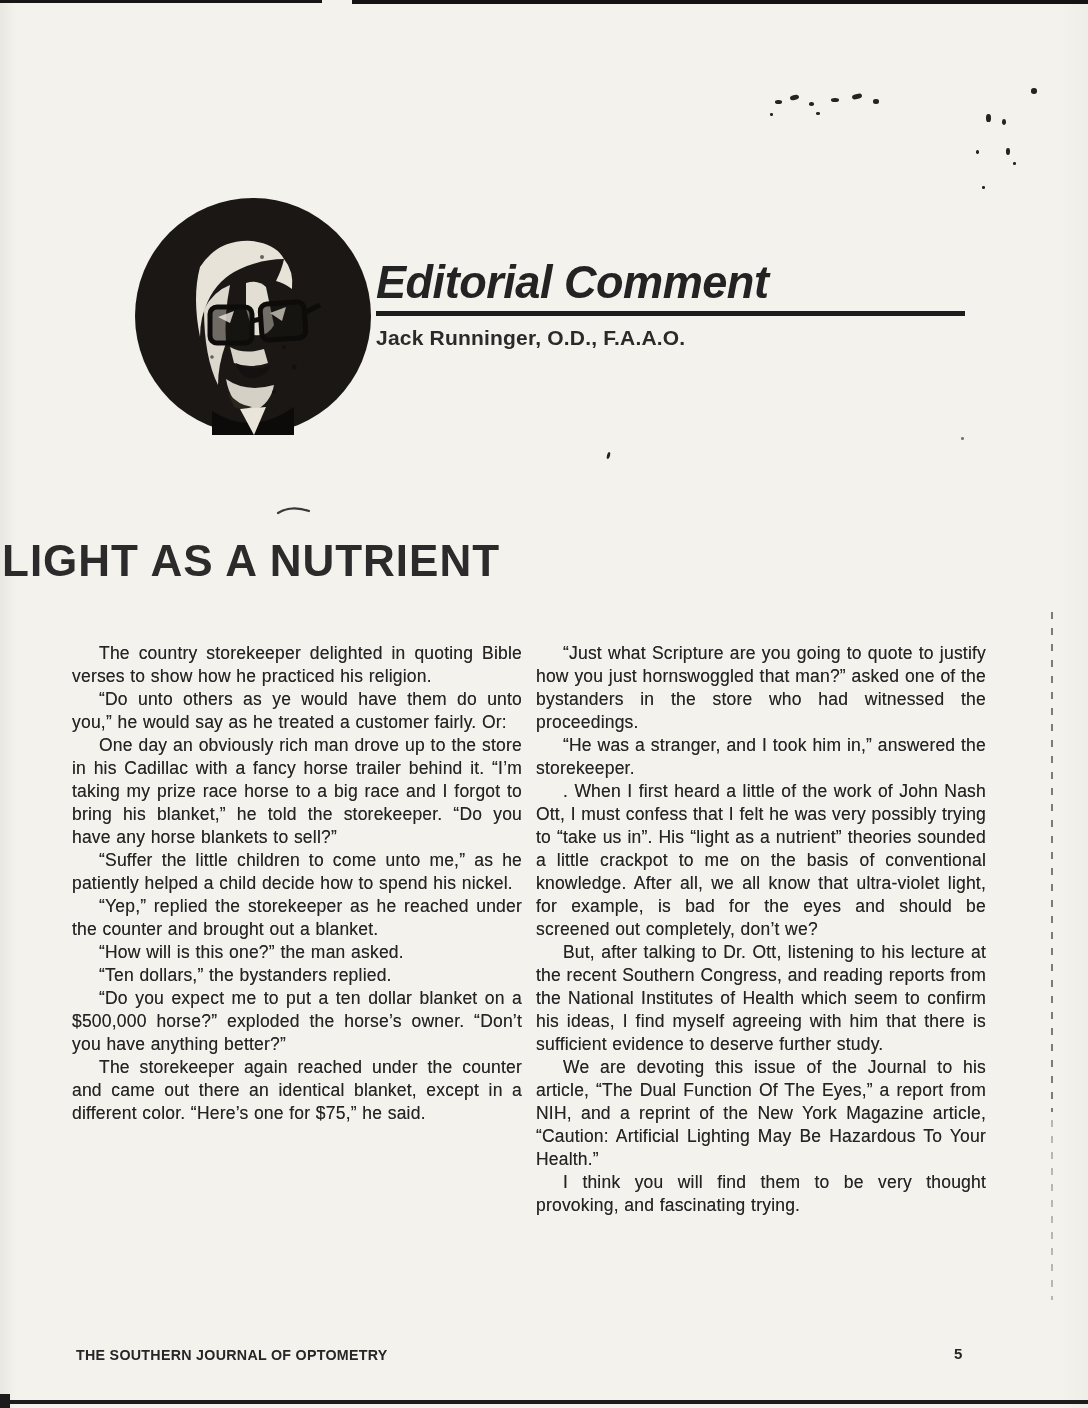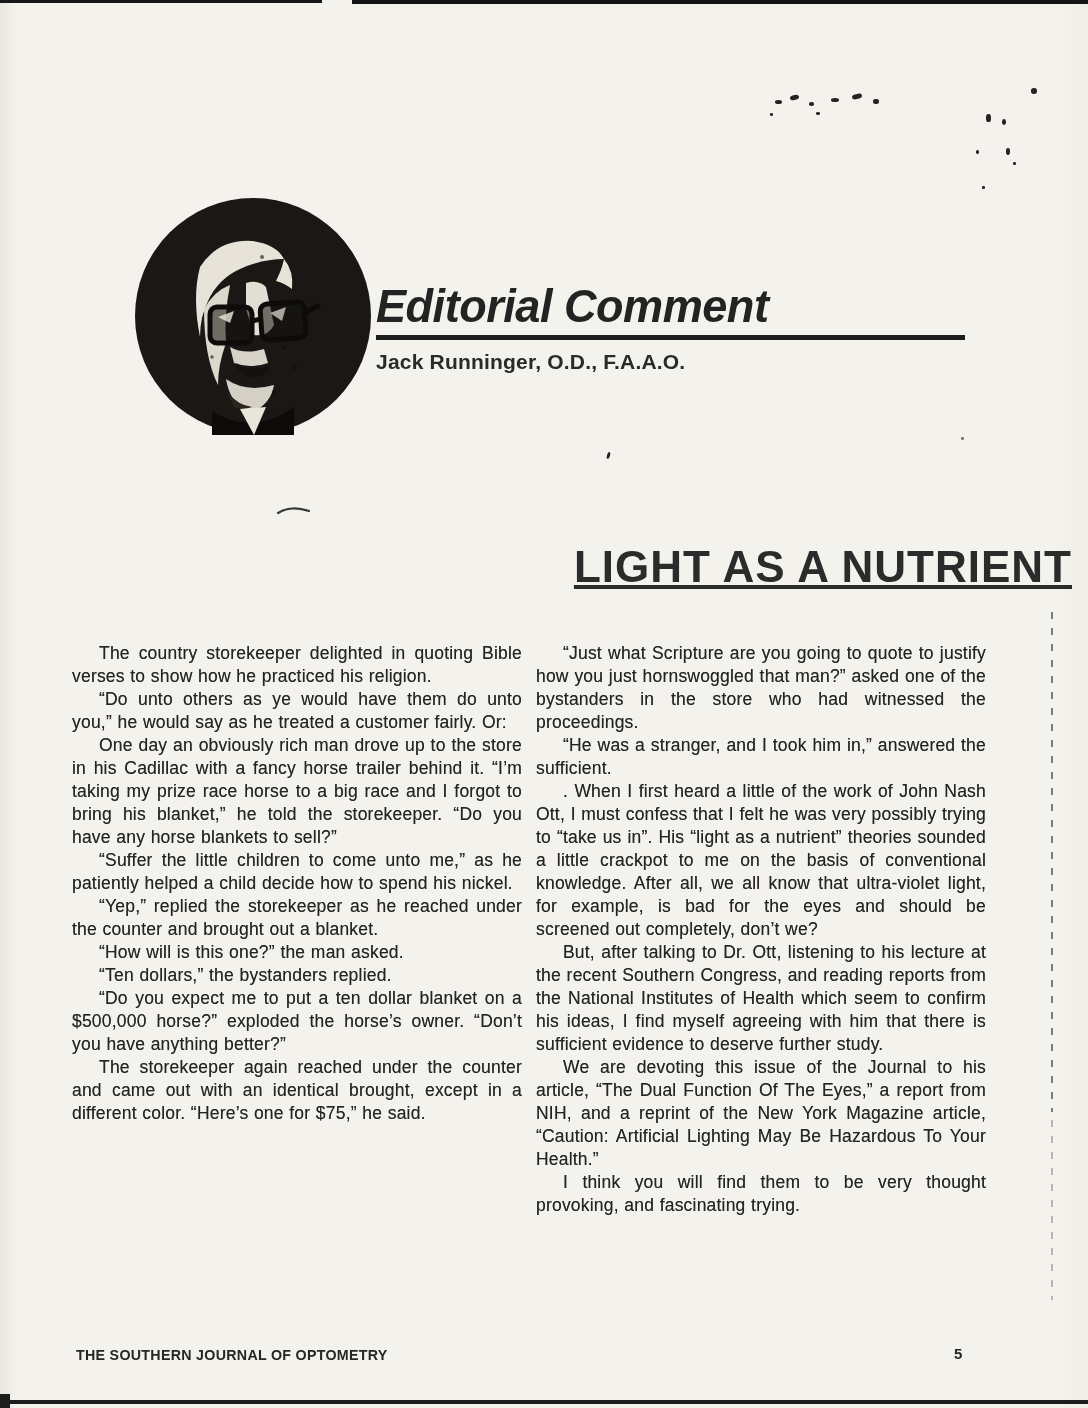--- a/index.html
+++ b/index.html
@@ -15,31 +15,31 @@
   .bottom-edge{position:absolute;top:1400px;left:0;width:1088px;height:4px;background:#1c1c1c;}
   .bottom-corner{position:absolute;top:1394px;left:0;width:10px;height:14px;background:#1c1c1c;}
   .dash-line{position:absolute;left:1051px;width:2px;
     background:repeating-linear-gradient(to bottom,rgba(25,25,25,.55) 0 7px,rgba(25,25,25,0) 7px 16px);}
   .dash-a{top:612px;height:500px;}
   .dash-b{top:1120px;height:180px;opacity:.5;}
   .speck{position:absolute;background:#262420;border-radius:45%;}
   .pen-mark{position:absolute;left:276px;top:503px;}
   
   .portrait{position:absolute;left:134px;top:197px;width:238px;height:238px;}
-  .masthead{position:absolute;left:376px;top:258px;width:592px;margin-top:24px;}
+  .masthead{position:absolute;left:376px;top:258px;width:592px;}
   .section-heading{
     font-size:46px;font-weight:bold;font-style:italic;letter-spacing:-.5px;
     color:#232323;margin:0;line-height:1.05;transform:scaleX(.98);transform-origin:left;
   }
   .heading-rule{height:5px;background:#1d1d1d;margin-top:5px;width:589px;}
   .byline{margin-top:10px;font-size:21px;font-weight:bold;color:#2a2a2a;letter-spacing:.2px;}
   
   .article-title{
-    position:absolute;top:534px;left:0;width:1064px;text-align:right;
-    font-size:44px;font-weight:bold;letter-spacing:1px;color:#2b2b2b;margin:8px;text-decoration:underline;
+    position:absolute;top:534px;left:0;width:1064px;text-align:left;
+    font-size:44px;font-weight:bold;letter-spacing:1px;color:#2b2b2b;margin:2px;
   }
   .columns{position:absolute;left:72px;top:642px;width:918px;display:flex;gap:14px;}
   .col{width:450px;}
   .col p{
     margin:0;text-indent:27px;text-align:justify;
     font-size:17.5px;line-height:23px;letter-spacing:.2px;word-spacing:.5px;
     color:#242424;text-shadow:0 0 .4px rgba(36,36,36,.55);
   }
   
   .footer-journal{
@@ -124,25 +124,25 @@
   <div class="columns">
     <div class="col">
       <p>The country storekeeper delighted in quoting Bible verses to show how he practiced his religion.</p>
       <p>“Do unto others as ye would have them do unto you,” he would say as he treated a customer fairly. Or:</p>
       <p>One day an obviously rich man drove up to the store in his Cadillac with a fancy horse trailer behind it. “I’m taking my prize race horse to a big race and I forgot to bring his blanket,” he told the storekeeper. “Do you have any horse blankets to sell?”</p>
       <p>“Suffer the little children to come unto me,” as he patiently helped a child decide how to spend his nickel.</p>
       <p>“Yep,” replied the storekeeper as he reached under the counter and brought out a blanket.</p>
       <p>“How will is this one?” the man asked.</p>
       <p>“Ten dollars,” the bystanders replied.</p>
       <p>“Do you expect me to put a ten dollar blanket on a $500,000 horse?” exploded the horse’s owner. “Don’t you have anything better?”</p>
-      <p>The storekeeper again reached under the counter and came out with an identical brought, except in a different color. “Here’s one for $75,” he said.</p>
+      <p>The storekeeper again reached under the counter and came out there an identical blanket, except in a different color. “Here’s one for $75,” he said.</p>
     </div>
     <div class="col">
       <p>“Just what Scripture are you going to quote to justify how you just hornswoggled that man?” asked one of the bystanders in the store who had witnessed the proceedings.</p>
-      <p>“He was a stranger, and I took him in,” answered the sufficient.</p>
+      <p>“He was a stranger, and I took him in,” answered the storekeeper.</p>
       <p>. When I first heard a little of the work of John Nash Ott, I must confess that I felt he was very possibly trying to “take us in”. His “light as a nutrient” theories sounded a little crackpot to me on the basis of conventional knowledge. After all, we all know that ultra-violet light, for example, is bad for the eyes and should be screened out completely, don’t we?</p>
       <p>But, after talking to Dr. Ott, listening to his lecture at the recent Southern Congress, and reading reports from the National Institutes of Health which seem to confirm his ideas, I find myself agreeing with him that there is sufficient evidence to deserve further study.</p>
       <p>We are devoting this issue of the Journal to his article, “The Dual Function Of The Eyes,” a report from NIH, and a reprint of the New York Magazine article, “Caution: Artificial Lighting May Be Hazardous To Your Health.”</p>
       <p>I think you will find them to be very thought provoking, and fascinating trying.</p>
     </div>
   </div>
 
   <div class="footer-journal">THE SOUTHERN JOURNAL OF OPTOMETRY</div>
   <div class="footer-page">5</div>
 

